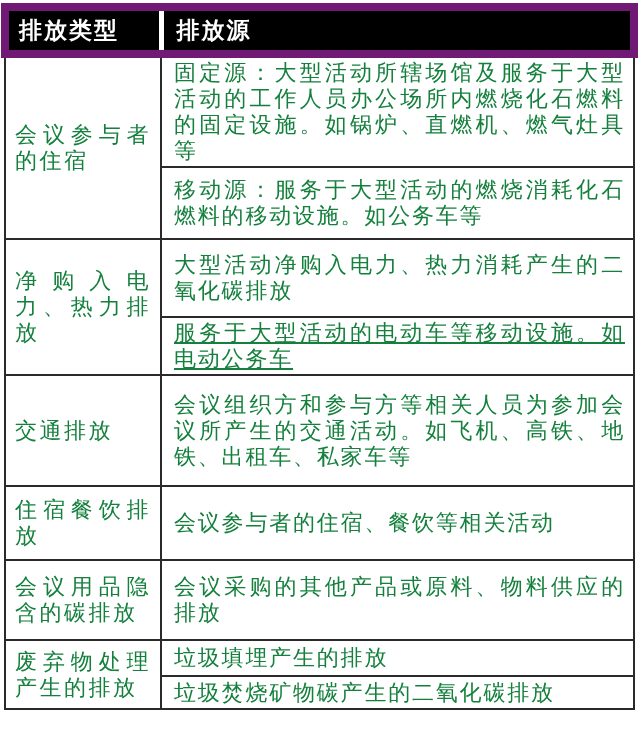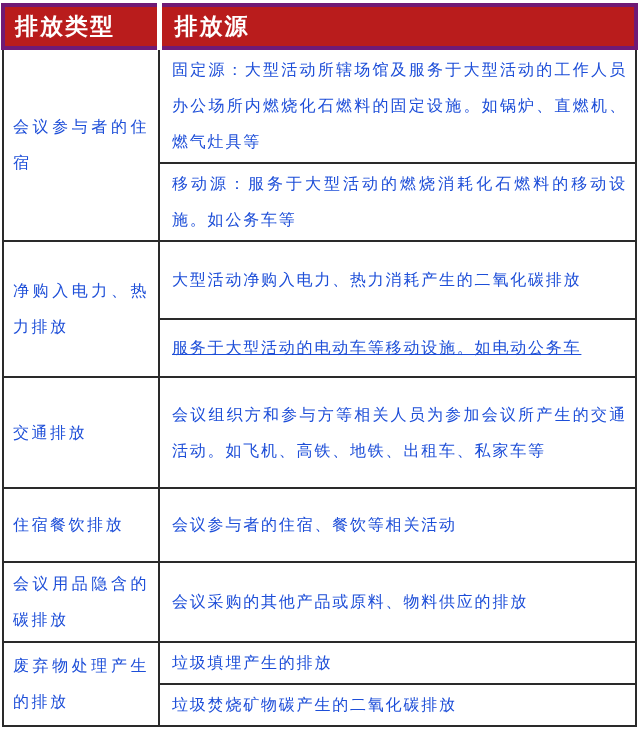--- a/index.html
+++ b/index.html
@@ -16,39 +16,39 @@
     padding: 3px 1px 0 1px;
     background: #ffffff;
   }
   table.emission-table {
     border-collapse: collapse;
     table-layout: fixed;
     width: 637px;
     background: #ffffff;
   }
   th {
-    background: #b91c1c;
+    background: #000000;
     color: #ffffff;
     font-size: 23px;
     font-weight: bold;
     text-align: left;
     vertical-align: middle;
     padding: 4px 10px;
     height: 43px;
     box-sizing: border-box;
-    border: 4px solid #701a75;
+    border: 8px solid #701a75;
     letter-spacing: 2px;
   }
   th.th-type { border-right: 5px solid #ffffff; }
   th.th-src  { border-left: 5px solid #ffffff; padding-left: 13px; }
   td {
     border: 2px solid #2a2a2a;
-    font-size: 16px;
-    line-height: 36px;
-    color: #1d4ed8;
+    font-size: 22px;
+    line-height: 26px;
+    color: #15803d;
     vertical-align: middle;
     box-sizing: border-box;
     background: #ffffff;
   }
   td.type-cell {
     padding: 2px 9px;
     text-align: justify;
     text-justify: inter-character;
     letter-spacing: 2.5px;
   }

